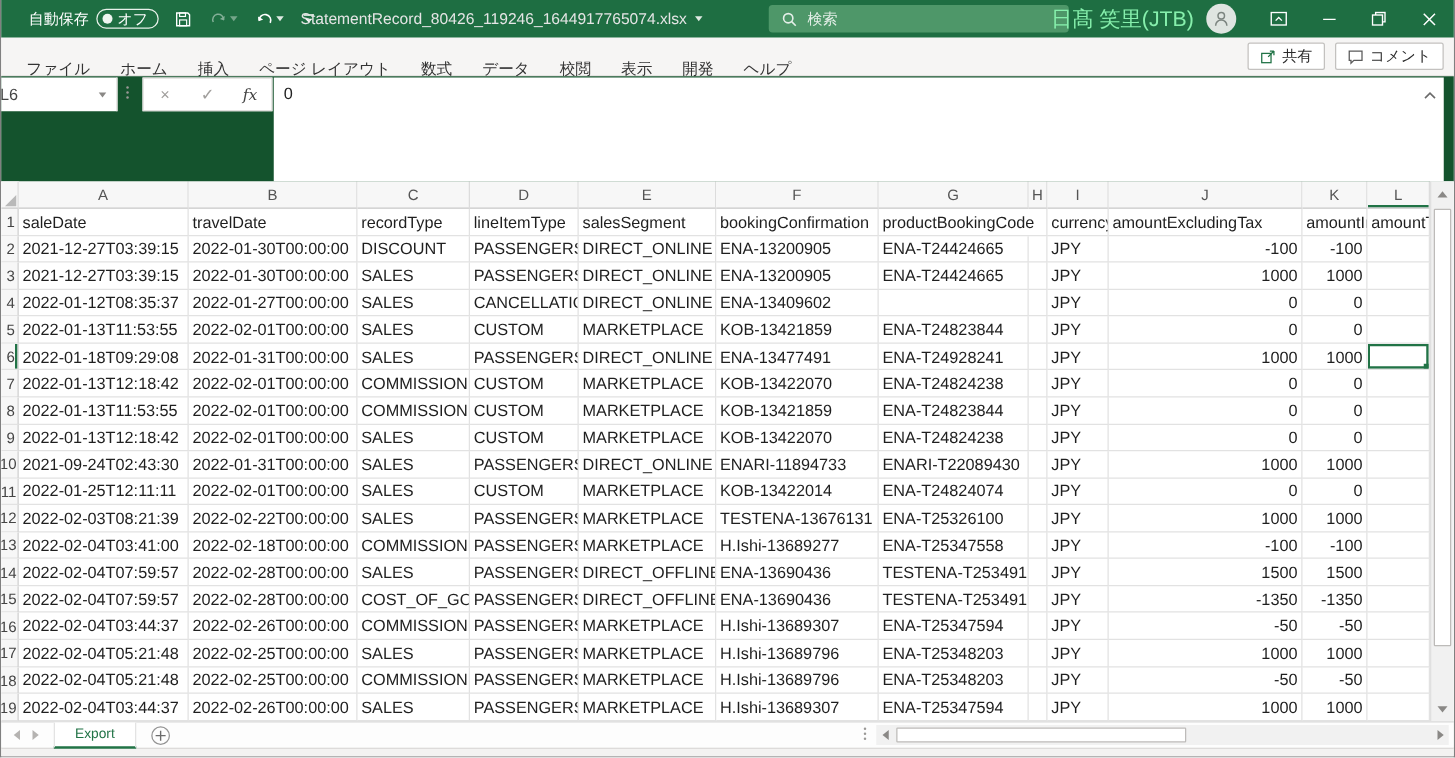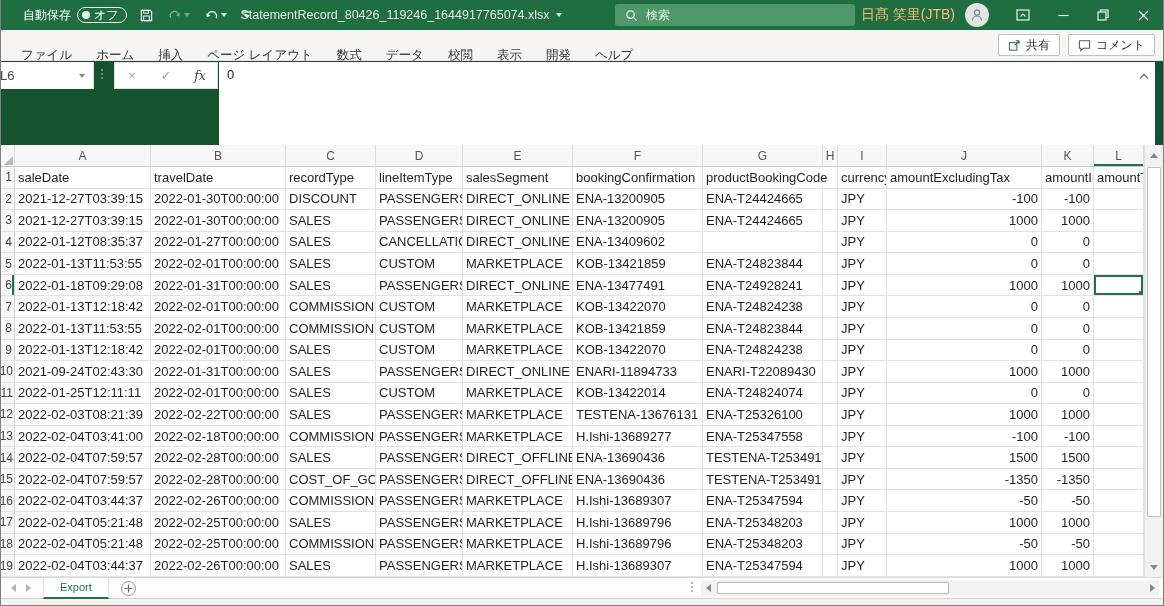--- a/index.html
+++ b/index.html
@@ -20,21 +20,21 @@
   .tbtn.dim { opacity:.45; }
   .caret-down { width:0; height:0; border-left:3.5px solid transparent;
     border-right:3.5px solid transparent; border-top:4px solid #dfeae3; display:inline-block; }
   .doctitle { position:absolute; left:190px; width:420px; text-align:center; top:0;
     height:30px; display:flex; align-items:center; justify-content:center; gap:6px;
     font-size:12.5px; color:#e5e5e5; white-space:nowrap; }
   .searchbox { position:absolute; left:598px; top:4px; width:240px; height:22px;
     background:#4e9769; border-radius:3px; display:flex; align-items:center; gap:8px;
     padding:0 10px; color:#e4efe8; font-size:12px;margin-left:16px; }
   .tright { position:absolute; right:0; top:0; height:30px; display:flex; align-items:center; }
-  .username { font-size:14px; color:#fdba74; margin-right:10px; white-space:nowrap; }
+  .username { font-size:17px; color:#86efac; margin-right:10px; white-space:nowrap; }
   .avatar { width:24px; height:24px; border-radius:50%; background:#dfe5e1; display:flex;
     align-items:center; justify-content:center; margin-right:14px; }
   .winbtn { width:40px; height:30px; display:flex; align-items:center; justify-content:center; }
 
   
   .tabsrow { height:31px; flex:0 0 31px; background:#f6f5f4; display:flex;
     align-items:center; border-bottom:1px solid #e6e4e2; }
   .rtabs { display:flex; align-items:center; gap:0; padding-left:8px; }
   .rtab { font-size:12.5px; color:#333; padding:10px 12px; height:31px; line-height:31px;
     white-space:nowrap; }

